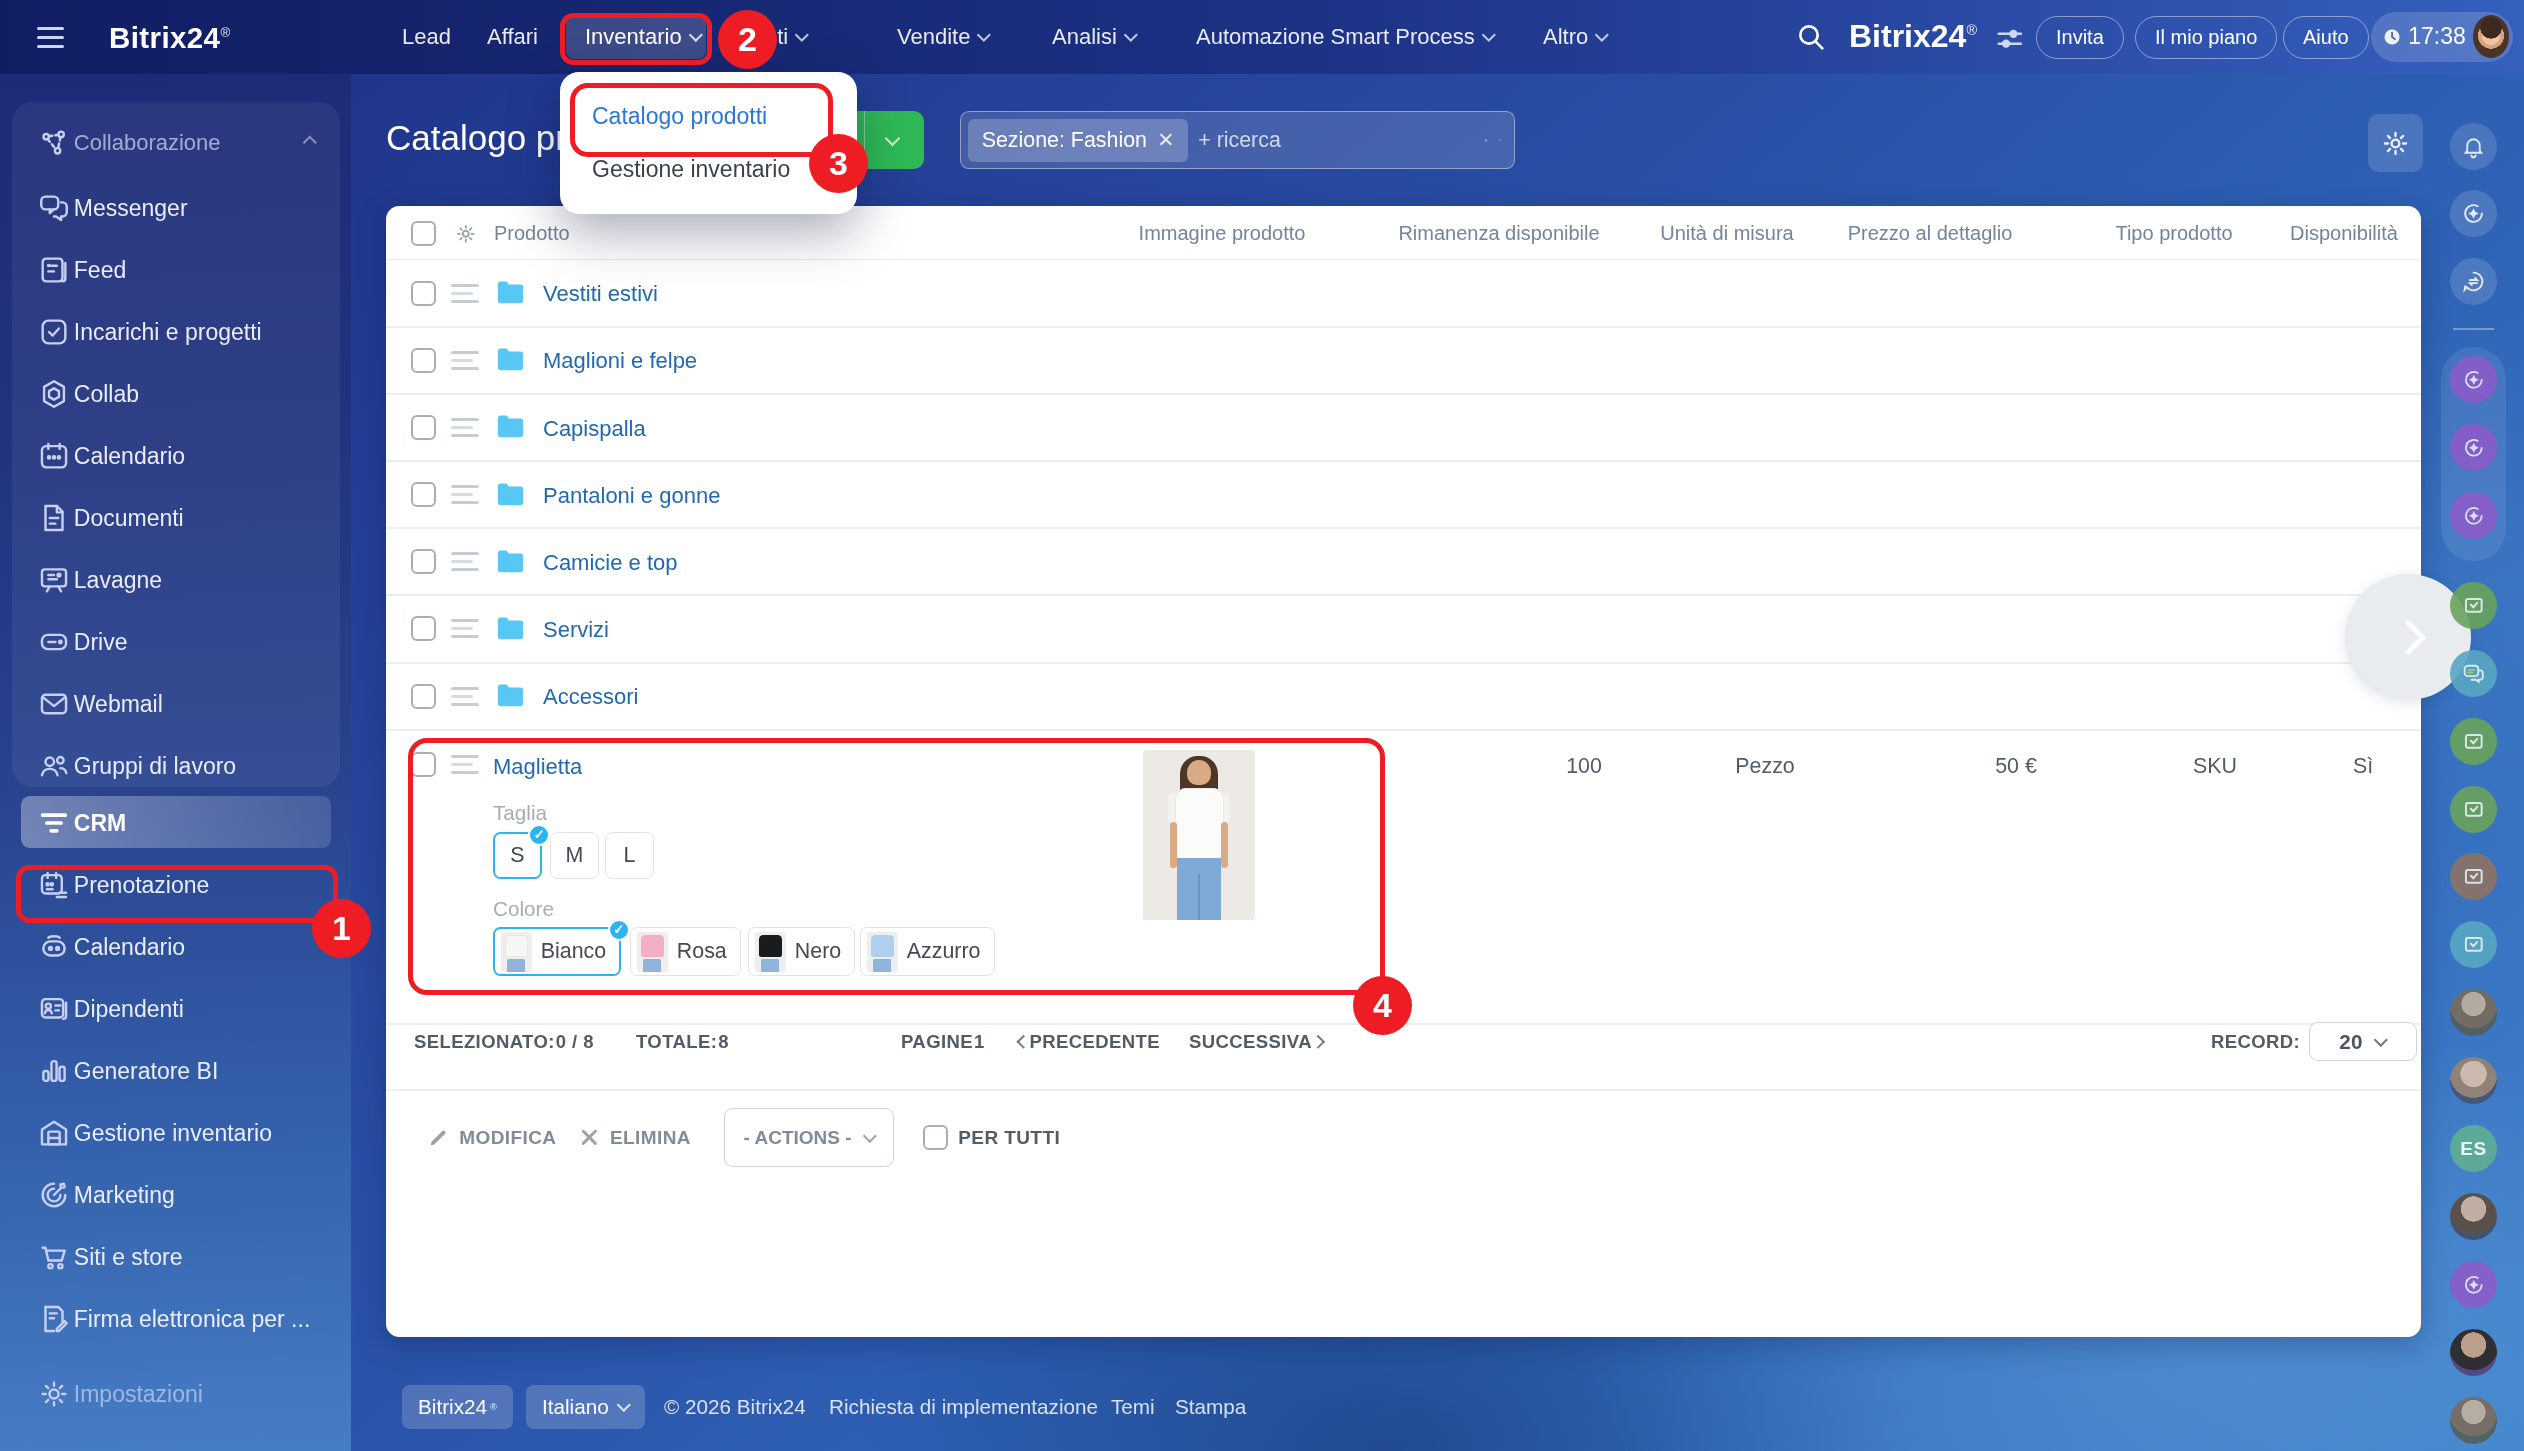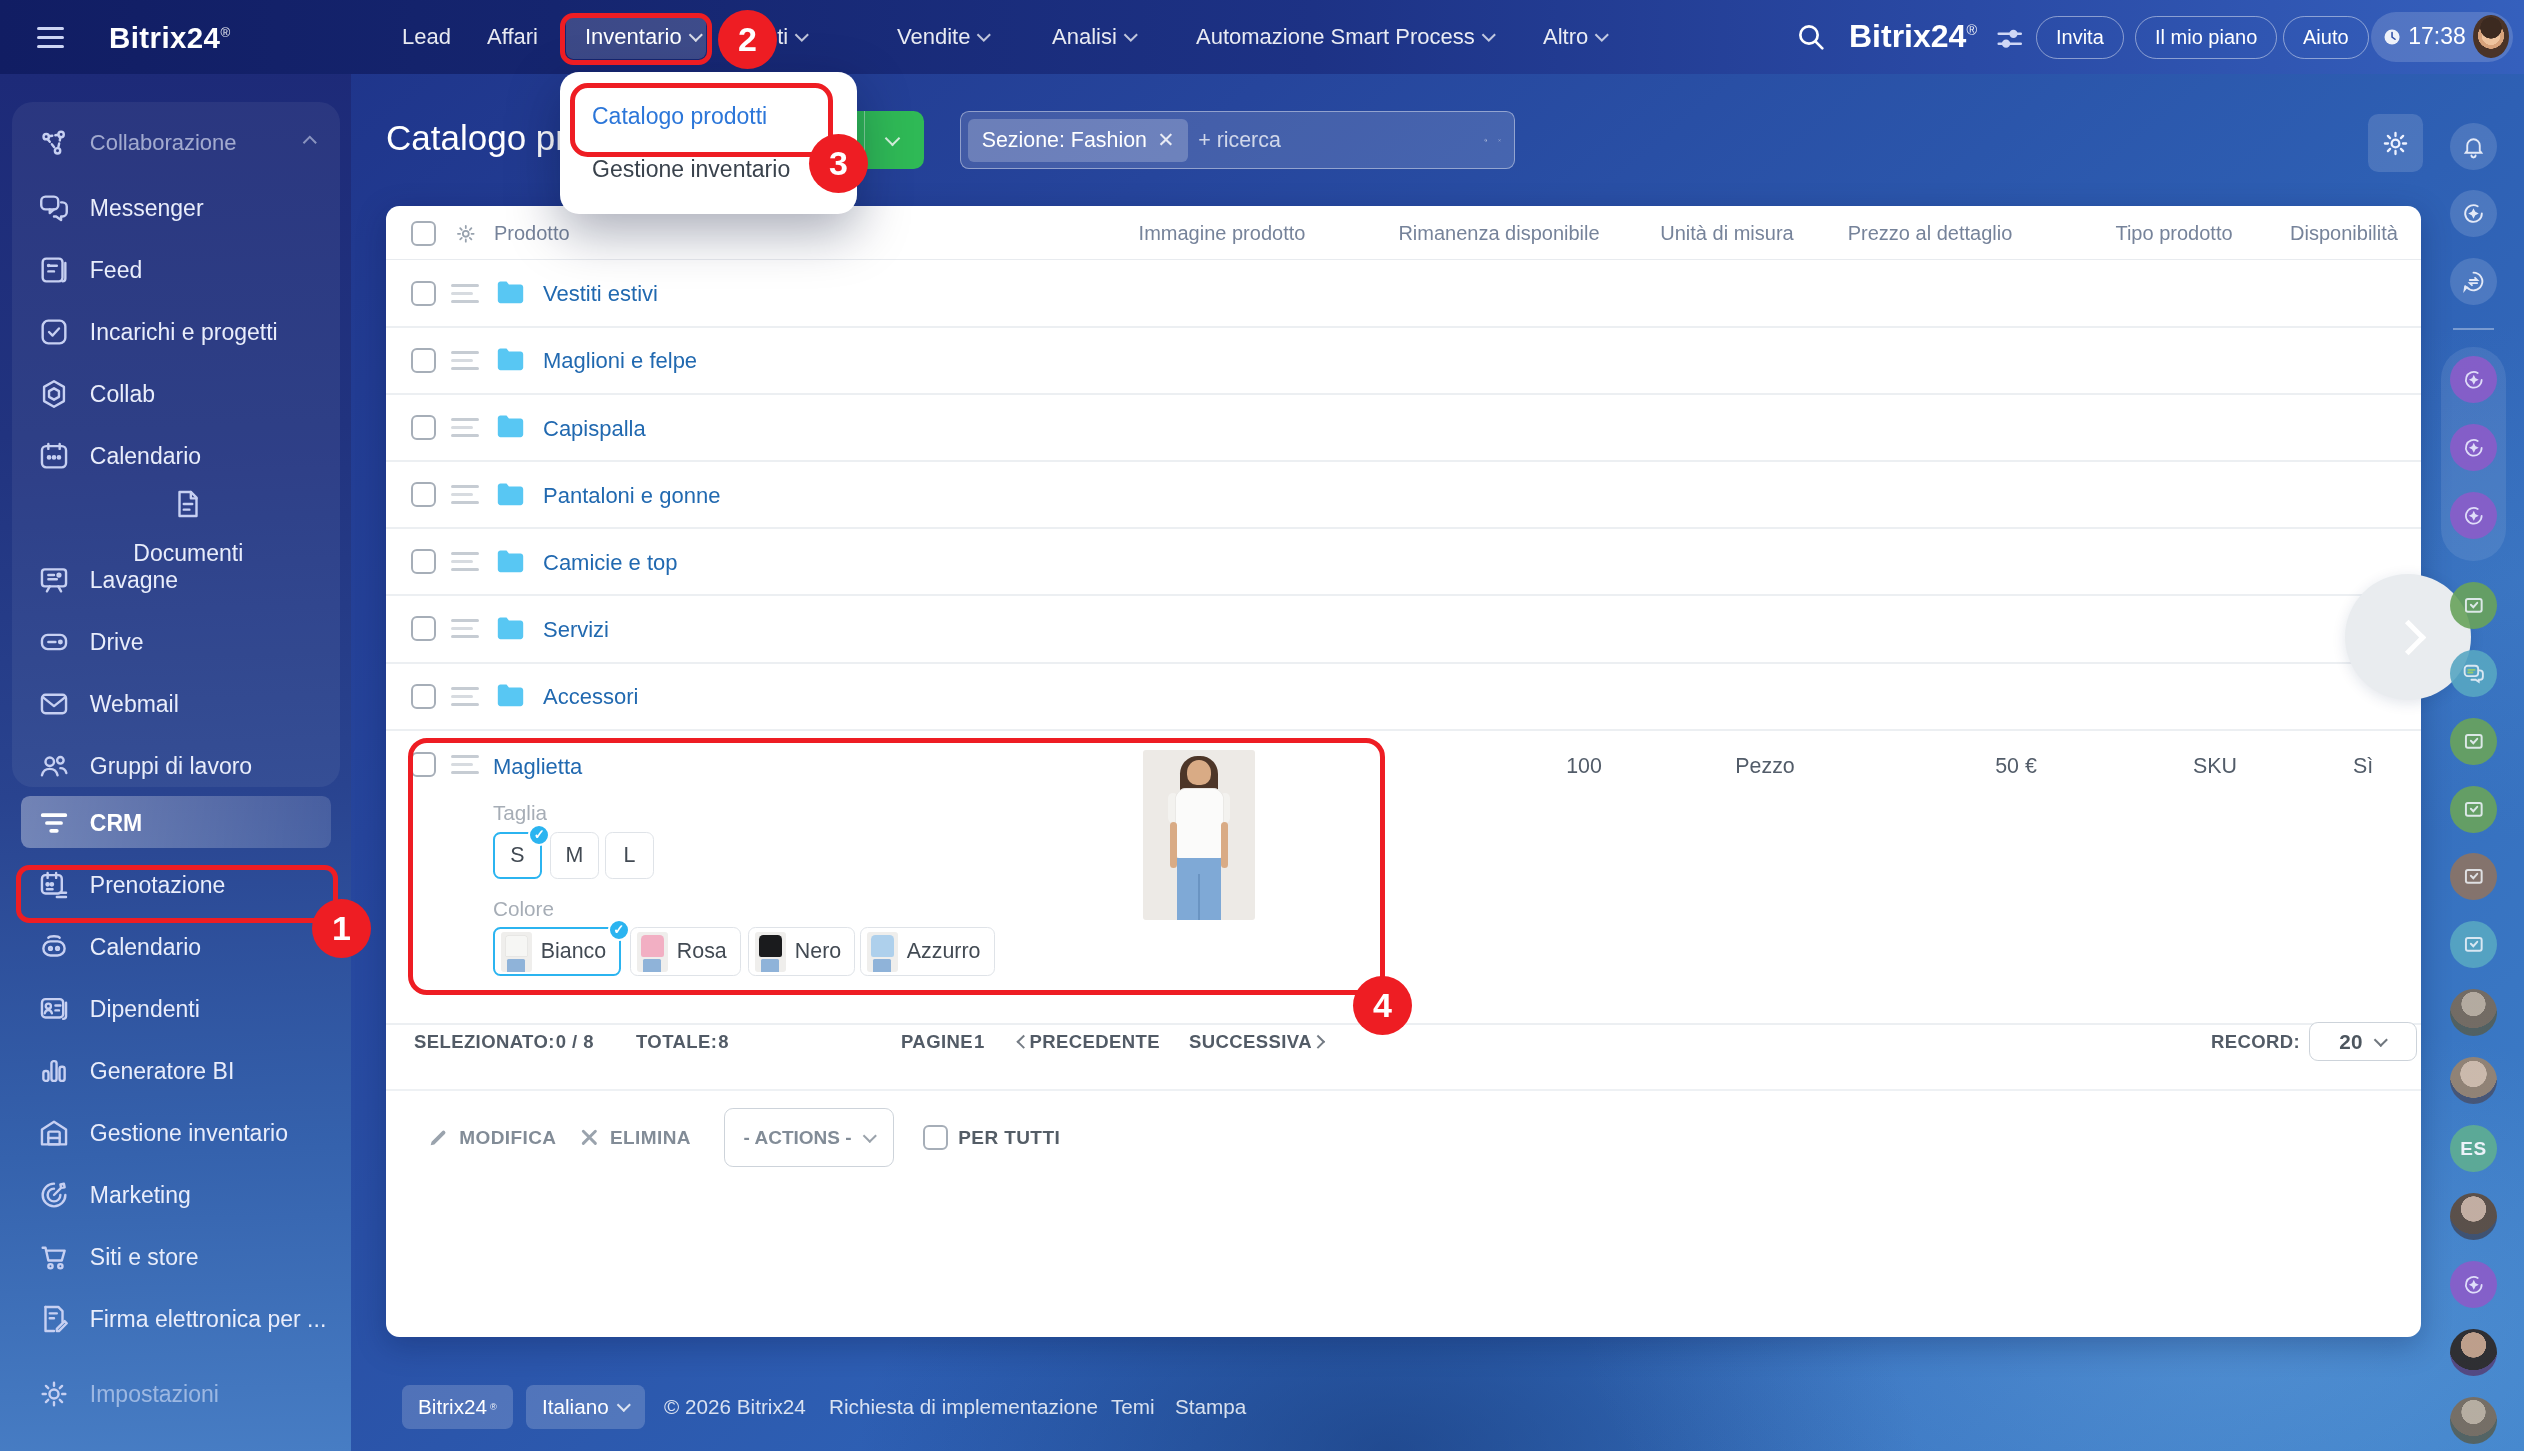--- a/index.html
+++ b/index.html
@@ -34,21 +34,21 @@
     display:flex; align-items:center; gap:7.4px; padding:0 4.4px 0 11.8px; color:#fff; font-size:23px; }
   .avatar-photo { width:43px; height:43px; border-radius:50%;
     background: radial-gradient(circle at 50% 30%, #3c2a20 0 30%, transparent 31%),
                 radial-gradient(circle at 50% 48%, #eec39e 0 32%, #d8a37c 33% 45%, #4a3327 46% 78%, #2e2019 79%);
     background-color:#6b4a38; }
 
   
   #sidebar { position:absolute; left:0; top:74px; width:351px; height:1378px; z-index:20;
     background:linear-gradient(178deg,#1d2a78 0%,#21337f 26%,#29438f 52%,#3562ad 78%,#477dc4 100%); }
   #collab-card { position:absolute; left:11.8px; top:28px; width:328px; height:685px; border-radius:20.7px; background:rgba(255,255,255,.06); }
-  .sb-item { position:absolute; left:11.8px; width:328px; height:62px; display:flex; align-items:center; gap:19px;
+  .sb-item { position:absolute; left:11.8px; width:328px; height:62px; display:flex; align-items:center; gap:3px;
     padding-left:25px; color:#e9edfb; font-size:23px; cursor:pointer; white-space:nowrap; }
   .sb-icon { width:34px; height:34px; flex:0 0 34px; color:#c7d0f2; }
   .sb-icon svg { width:34px; height:34px; stroke:currentColor; fill:none; stroke-width:1.7; stroke-linecap:round; stroke-linejoin:round; }
   .sb-section { color:rgba(235,240,255,.62); font-size:22px; }
   #crm-hl { position:absolute; left:20.7px; top:722px; width:310px; height:52px; border-radius:8.9px;
     background:linear-gradient(90deg,rgba(255,255,255,.34),rgba(255,255,255,.14)); }
   .sb-dim { color:rgba(230,237,255,.55); }
 
   
   #page-title { left:386px; top:118px; color:#fff; font-size:35px; font-weight:500; z-index:5; }
@@ -273,21 +273,21 @@
     <div class="sb-item" style="top:351px;">
       <span class="sb-icon"><svg viewBox="0 0 24 24">
             <rect x="3.5" y="5" width="17" height="15" rx="3"></rect>
             <path d="M8 3.5V7M16 3.5V7"></path>
             <circle cx="8.5" cy="13" r="0.8"></circle>
             <circle cx="12" cy="13" r="0.8"></circle>
             <circle cx="15.5" cy="13" r="0.8"></circle>
           </svg></span>
       <span>Calendario</span>
     </div>
-    <div class="sb-item" style="top:413px;flex-direction:column;">
+    <div class="sb-item" style="top:413px;">
       <span class="sb-icon"><svg viewBox="0 0 24 24">
             <path d="M6 3.5h8l4 4V20.5H6z"></path>
             <path d="M14 3.5V8h4M9 12h6M9 16h4"></path>
           </svg></span>
       <span>Documenti</span>
     </div>
     <div class="sb-item" style="top:475px;">
       <span class="sb-icon"><svg viewBox="0 0 24 24">
             <rect x="3.5" y="4.5" width="17" height="12" rx="2"></rect>
             <path d="M8 8.5h4M8 11.5h6M9 16.5l-2 3.5M15 16.5l2 3.5"></path>

